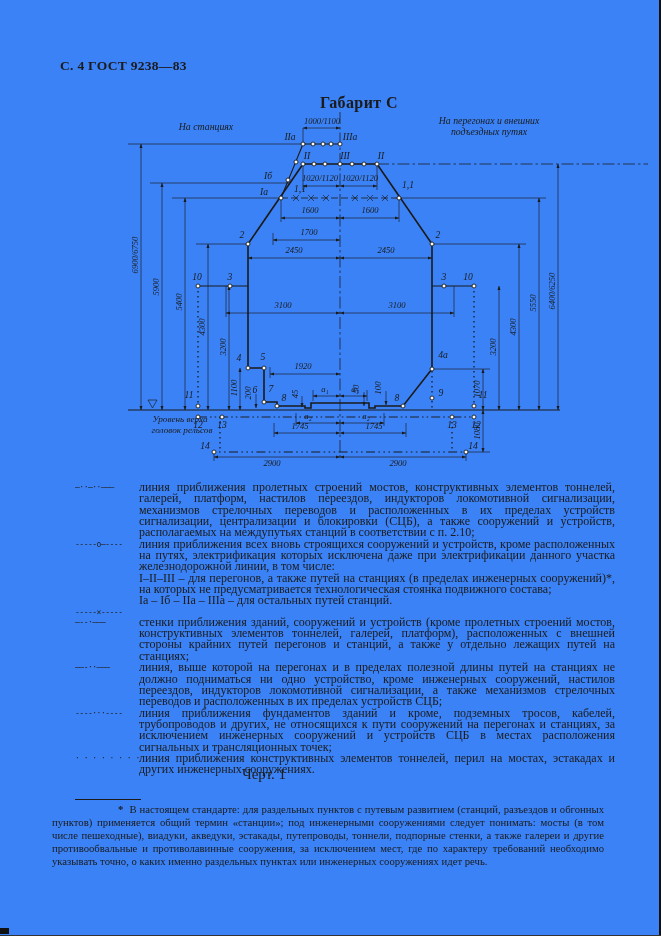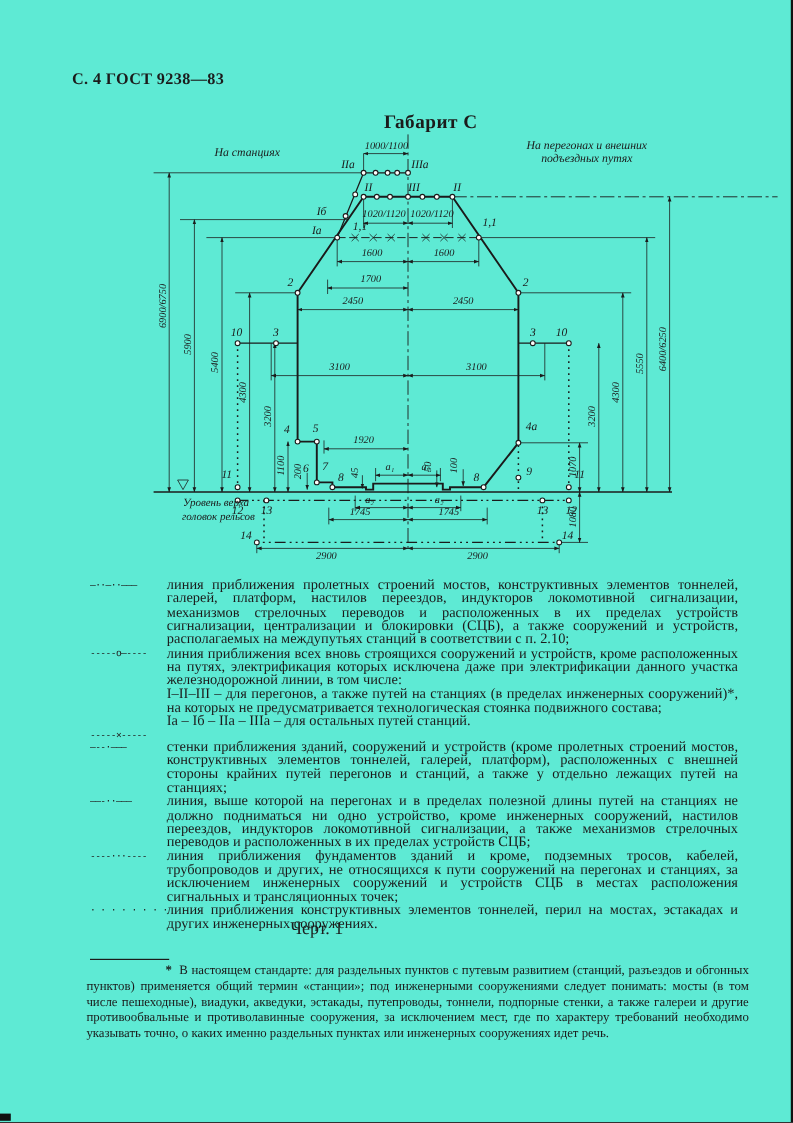--- a/index.html
+++ b/index.html
@@ -1,16 +1,16 @@
 <!DOCTYPE html>
 <html><head>
 <meta charset="utf-8">
 <style>
   html,body{margin:0;padding:0;background:#e8e8e4;}
-  .page{position:relative;width:661px;height:936px;background:#5eead4;margin:0 auto;
+  .page{position:relative;width:661px;height:936px;background:#3b82f6;margin:0 auto;
         font-family:"Liberation Serif", serif;color:#1b1b1b;overflow:hidden;}
   .hdr{position:absolute;left:60px;top:58px;font-size:13.5px;font-weight:bold;letter-spacing:.3px;}
   .figtitle{position:absolute;left:320px;top:94px;font-size:16px;font-weight:bold;letter-spacing:.4px;}
   svg.dia{position:absolute;left:0;top:95px;}
   svg.dia text{font-family:"Liberation Serif", serif;fill:#1b1b1b;}
   svg.dia text.dim{font-size:8.6px;font-style:italic;text-anchor:middle;}
   svg.dia text.pt{font-size:9.6px;font-style:italic;text-anchor:middle;}
   svg.dia text.zone{font-size:9.8px;font-style:italic;text-anchor:middle;}
   svg.dia text.rail{font-size:9.2px;font-style:italic;text-anchor:middle;}
   .p{fill:none;stroke:#1b1b1b;stroke-width:1.6px;}
@@ -25,21 +25,21 @@
   .d1{fill:none;stroke:#1b1b1b;stroke-width:.65px;marker-end:url(#ar);}
   .c{fill:#fdfdfb;stroke:#1b1b1b;stroke-width:.9px;}
   .legend{position:absolute;left:75px;top:482px;width:540px;}
   .legrow{display:flex;}
   .sw{width:64px;flex:none;font-family:"DejaVu Sans Mono", monospace;font-size:8px;
       letter-spacing:-.5px;color:#222;padding-top:1px;white-space:nowrap;overflow:hidden;}
   .lt{flex:1;font-size:12px;line-height:11.35px;text-align:justify;}
   .lead{}
   .caption{position:absolute;left:0;top:766px;width:528px;text-align:center;font-size:15px;}
   .fnrule{position:absolute;left:75px;top:799px;width:66px;border-top:1.2px solid #1b1b1b;}
-  .footnote{position:absolute;left:72px;top:803px;width:552px;font-size:10.7px;line-height:13px;
+  .footnote{position:absolute;left:52px;top:803px;width:552px;font-size:10.7px;line-height:13px;
             text-align:justify;text-indent:66px;}
   .fnmark{font-weight:bold;}
   .edge-r{position:absolute;right:0;top:0;width:2px;height:936px;background:#111;}
   .edge-b{position:absolute;left:0;bottom:0;width:661px;height:1.5px;background:#333;}
   .blob{position:absolute;left:0;bottom:2px;width:9px;height:6px;background:#111;}
 </style>
 </head>
 <body>
 
 <div class="page">

